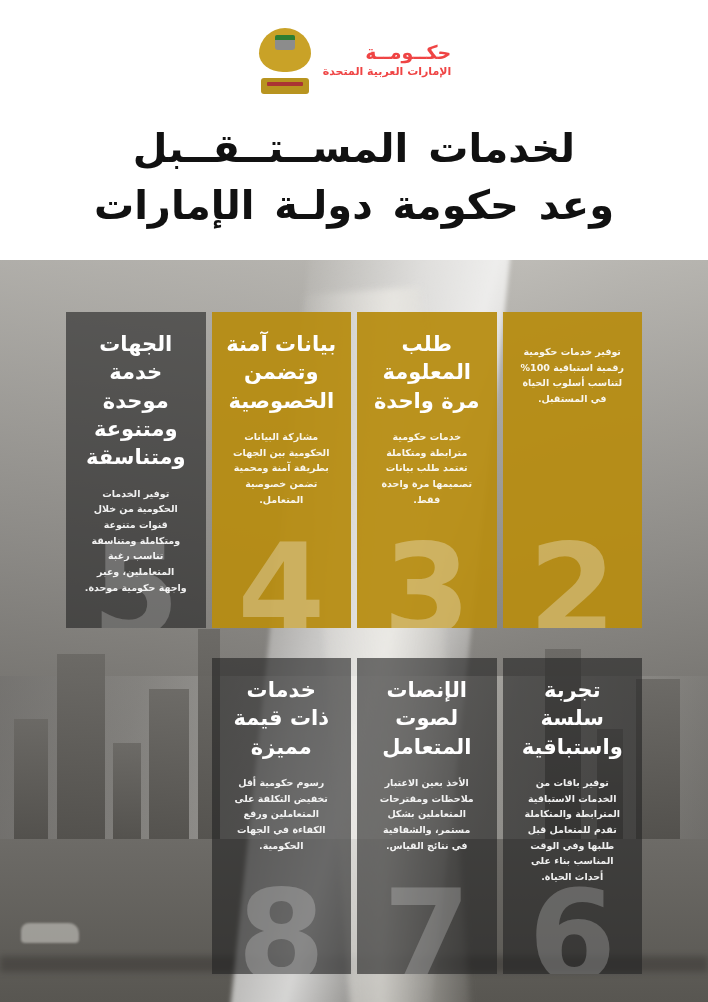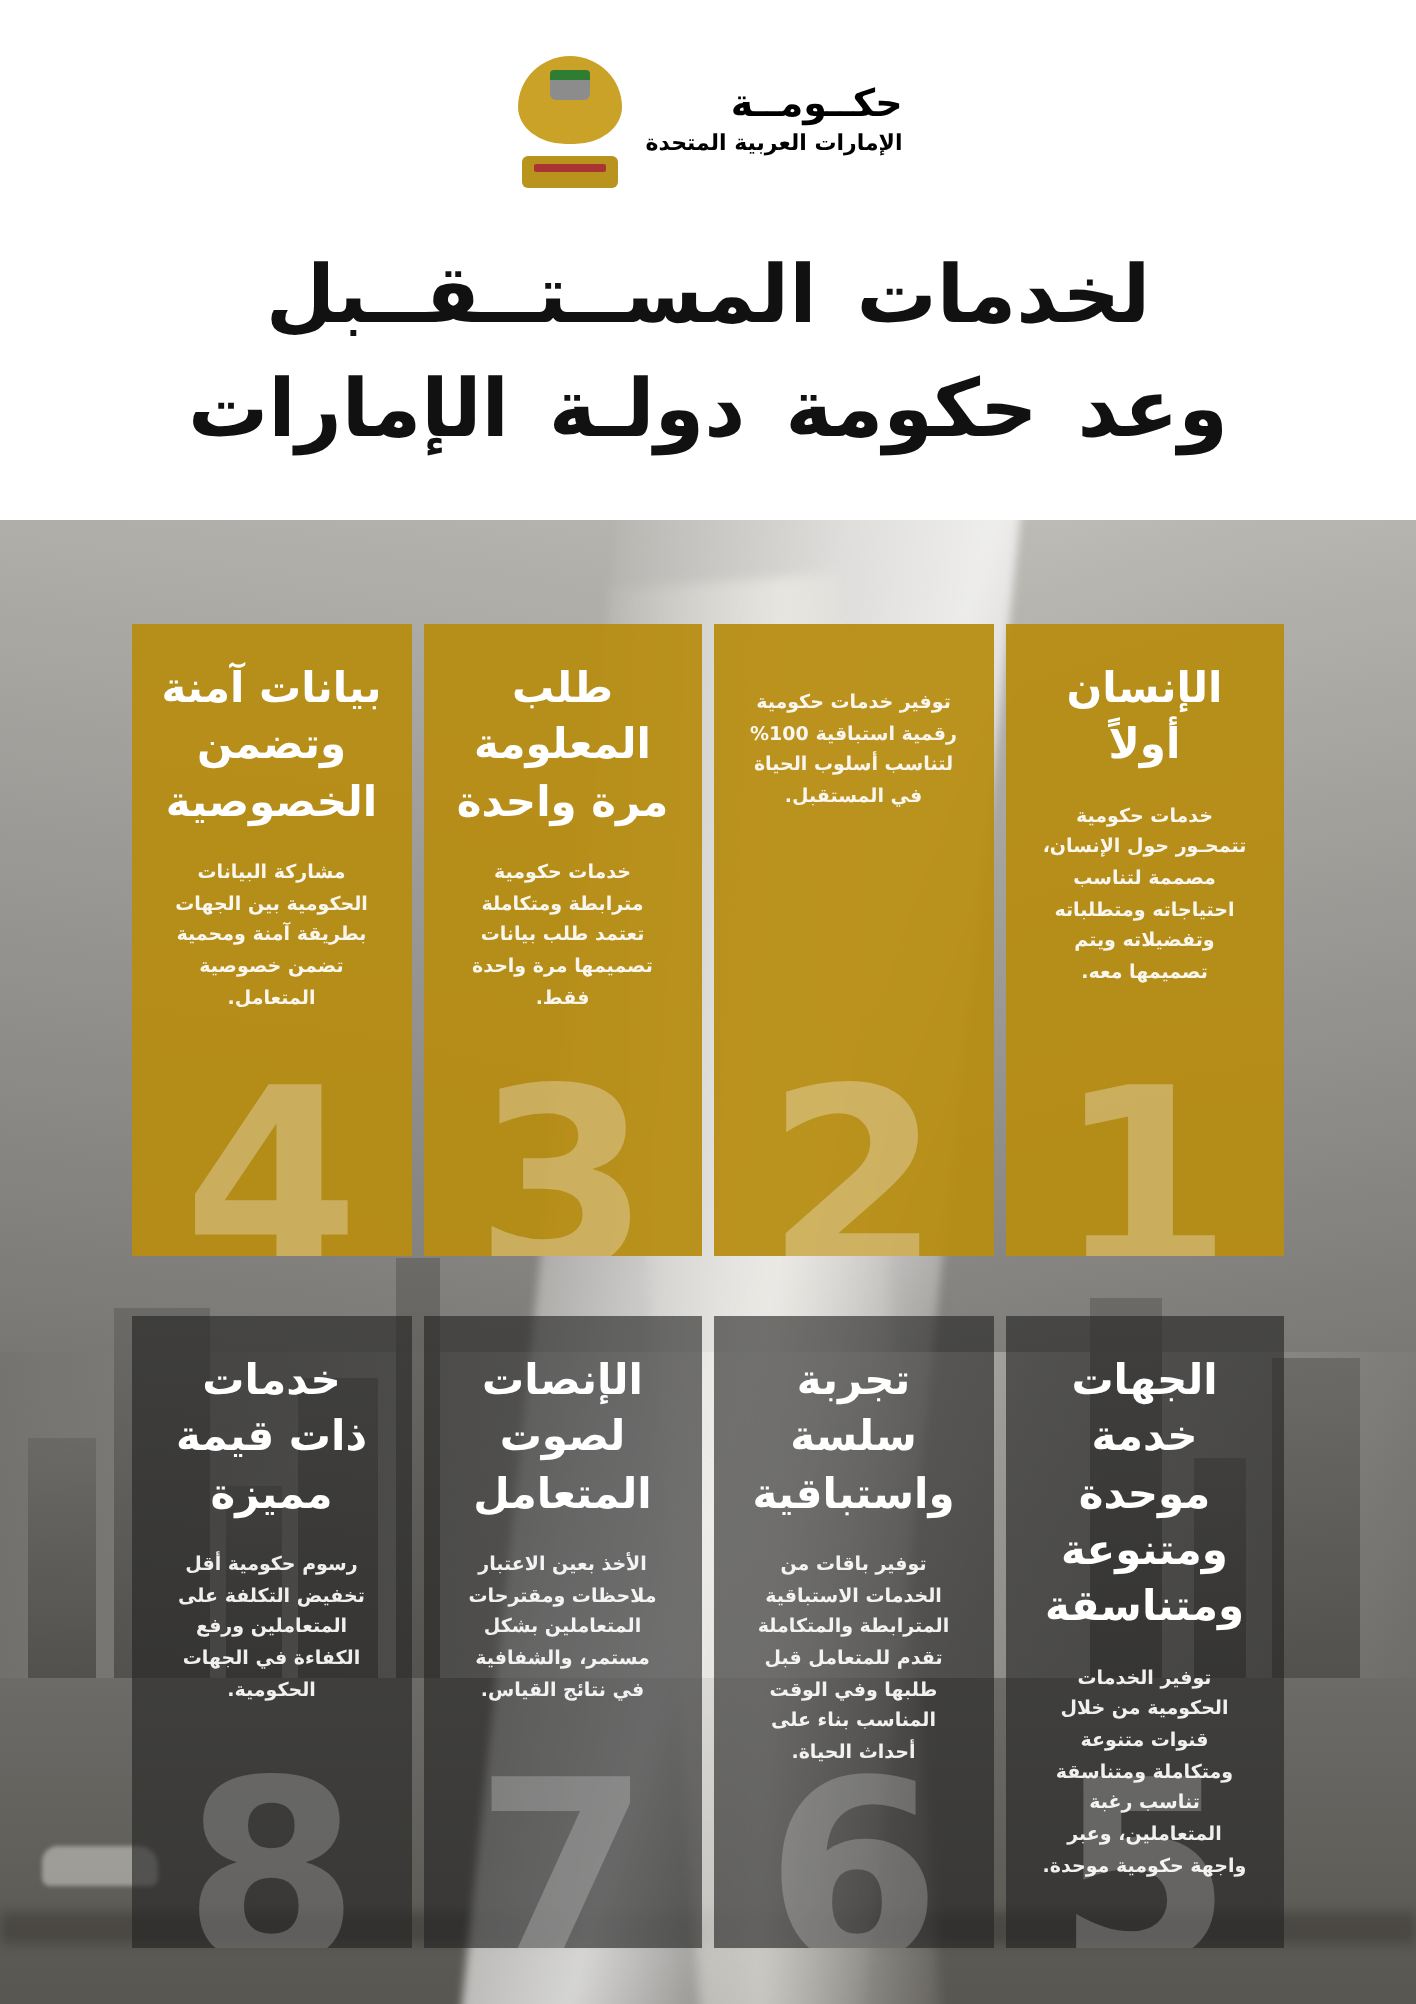--- a/index.html
+++ b/index.html
@@ -85,21 +85,21 @@
     top: 4px;
     width: 36px;
     height: 4px;
     background: #a33;
     border-radius: 1px;
   }
 
   .emblem-text {
     text-align: right;
     line-height: 1.25;
-    color: #000000;
+    color: #ef4444;
   }
   .emblem-text .l1 {
     font-size: 19px;
     font-weight: bold;
     letter-spacing: 0.5px;
   }
   .emblem-text .l2 {
     font-size: 11px;
     font-weight: bold;
   }
@@ -293,25 +293,20 @@
     <div class="bldg b8"></div>
     <div class="ground"></div>
     <div class="road"></div>
     <div class="car"></div>
     <div class="flagA"></div>
     <div class="flagB"></div>
   </div>
 
   <div class="grid">
 
-    <div class="card gold">
-      <h3>الإنسان أولاً</h3>
-      <p>خدمات حكومية تتمحـور حول الإنسان، مصممة لتناسب احتياجاته ومتطلباته وتفضيلاته ويتم تصميمها معه.</p>
-      <div class="num">1</div>
-    </div>
 
     <div class="card gold">
       <p>توفير خدمات حكومية رقمية استباقية 100% لتناسب أسلوب الحياة في المستقبل.</p>
       <div class="num">2</div>
     </div>
 
     <div class="card gold">
       <h3>طلب المعلومة مرة واحدة</h3>
       <p>خدمات حكومية مترابطة ومتكاملة تعتمد طلب بيانات تصميمها مرة واحدة فقط.</p>
       <div class="num">3</div>

